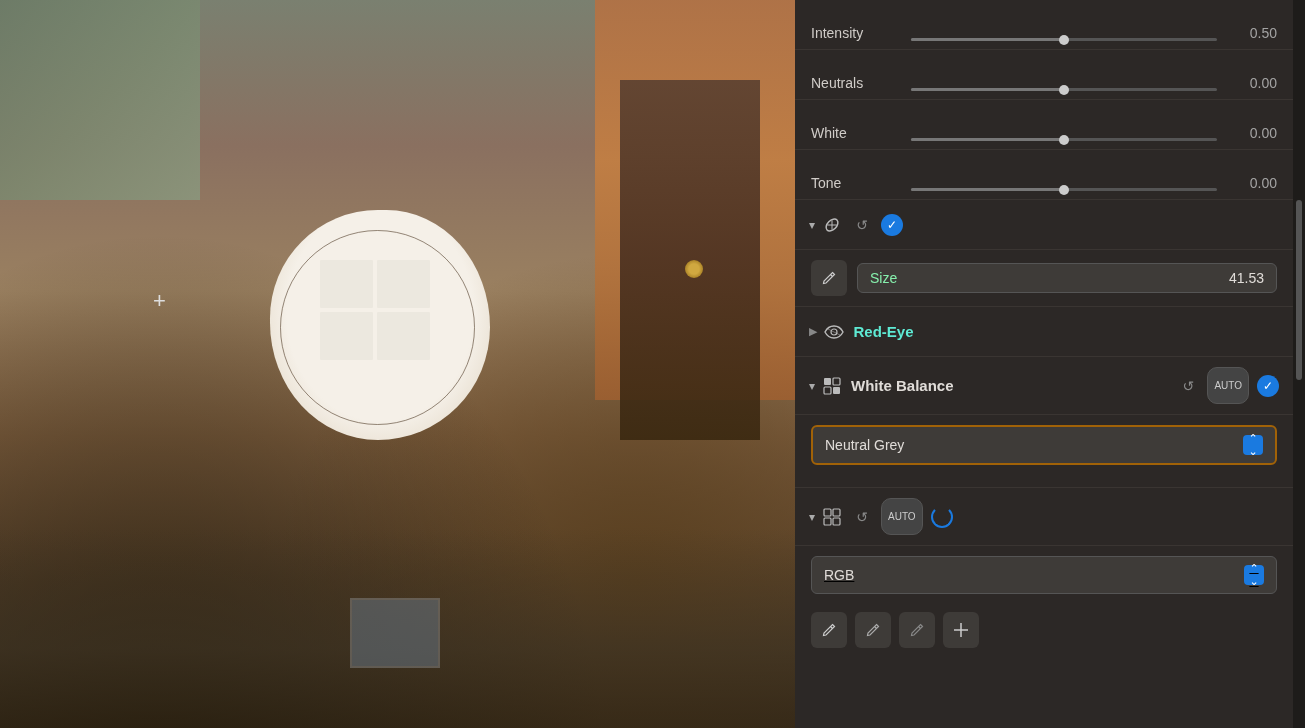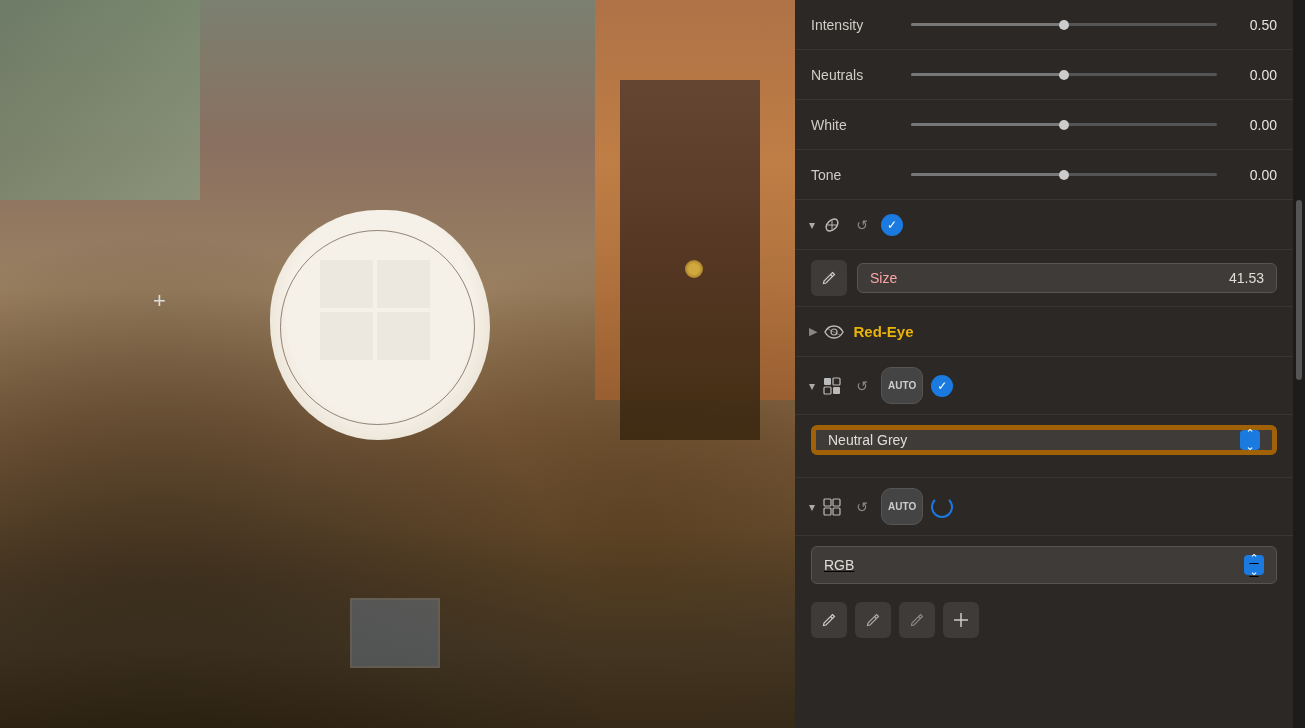--- a/index.html
+++ b/index.html
@@ -127,21 +127,21 @@
 
     .scrollbar-track {
       width: 12px;
       background: #1e1c1a;
       flex-shrink: 0;
     }
 
     
     .slider-row {
       display: flex;
-      align-items: center;
+      align-items: flex-end;
       padding: 8px 16px;
       border-bottom: 1px solid #3a3532;
       min-height: 50px;
     }
 
     .slider-label {
       color: #d0ccc8;
       font-size: 14px;
       width: 90px;
       flex-shrink: 0;
@@ -166,21 +166,21 @@
       position: absolute;
       top: 50%;
       transform: translateY(-50%);
       width: 10px;
       height: 10px;
       background: #ccc;
       border-radius: 50%;
     }
 
     .slider-value {
-      color: #e5e5e5;
+      color: #a3a3a3;
       font-size: 14px;
       width: 50px;
       text-align: right;
       flex-shrink: 0;
     }
 
     
     .section-header {
       display: flex;
       align-items: center;
@@ -229,21 +229,21 @@
       justify-content: center;
       color: #888;
       font-size: 14px;
       cursor: pointer;
     }
 
     .auto-badge {
       background: #444;
       color: #ccc;
       font-size: 10px;
-      font-weight: 700;
+      font-weight: 400;
       padding: 12px 6px;
       border-radius: 10px;
       border: 1px solid #555;
     }
 
     .check-circle {
       width: 22px;
       height: 22px;
       border-radius: 50%;
       background: #1a7ae0;
@@ -295,21 +295,21 @@
       border-radius: 6px;
       padding: 6px 12px;
       color: #e0dcd8;
       font-size: 14px;
       display: flex;
       align-items: center;
       justify-content: space-between;
     }
 
     .size-label {
-      color: #fca5a5;
+      color: #86efac;
       font-size: 14px;
     }
 
     .size-value {
       color: #e0dcd8;
       font-size: 14px;
     }
 
     
     .wb-body {
@@ -317,23 +317,23 @@
       border-bottom: 1px solid #3a3532;
     }
 
     .dropdown-row {
       margin-bottom: 12px;
     }
 
     .dropdown-select {
       width: 100%;
       background: #3e3b38;
-      border: 5px solid #a16207;
+      border: 2px solid #a16207;
       border-radius: 6px;
-      padding: 0 12px;
+      padding: 8px 12px;
       color: #e0dcd8;
       font-size: 14px;
       display: flex;
       align-items: center;
       justify-content: space-between;
       cursor: pointer;
     }
 
     .dropdown-arrow {
       width: 20px;
@@ -421,21 +421,21 @@
       height: 22px;
       margin-right: 8px;
       display: flex;
       align-items: center;
       justify-content: center;
       color: #bbb;
       font-size: 15px;
     }
 
     .redeye-title {
-      color: #eab308;
+      color: #5eead4;
       font-size: 15px;
       font-weight: 600;
     }
   </style>
 </head>
 <body>
 
 <div class="image-area">
   <div class="img-layer-building"></div>
   <div class="img-layer-main"></div>
@@ -550,20 +550,21 @@
     <div class="section-header">
       <span class="section-chevron">▾</span>
       <div class="section-icon">
         <svg width="18" height="18" viewBox="0 0 18 18" fill="none">
           <rect x="1" y="1" width="7" height="7" fill="#bbb" rx="1"></rect>
           <rect x="10" y="1" width="7" height="7" fill="none" stroke="#bbb" stroke-width="1.2" rx="1"></rect>
           <rect x="1" y="10" width="7" height="7" fill="none" stroke="#bbb" stroke-width="1.2" rx="1"></rect>
           <rect x="10" y="10" width="7" height="7" fill="#bbb" rx="1"></rect>
         </svg>
       </div>
+      <span class="section-title">White Balance</span>
       <div class="section-actions">
         <div class="reset-btn">↺</div>
         <div class="auto-badge">AUTO</div>
         <div class="check-circle">✓</div>
       </div>
     </div>
 
     <div class="wb-body">
       <div class="dropdown-row">
         <div class="dropdown-select">

